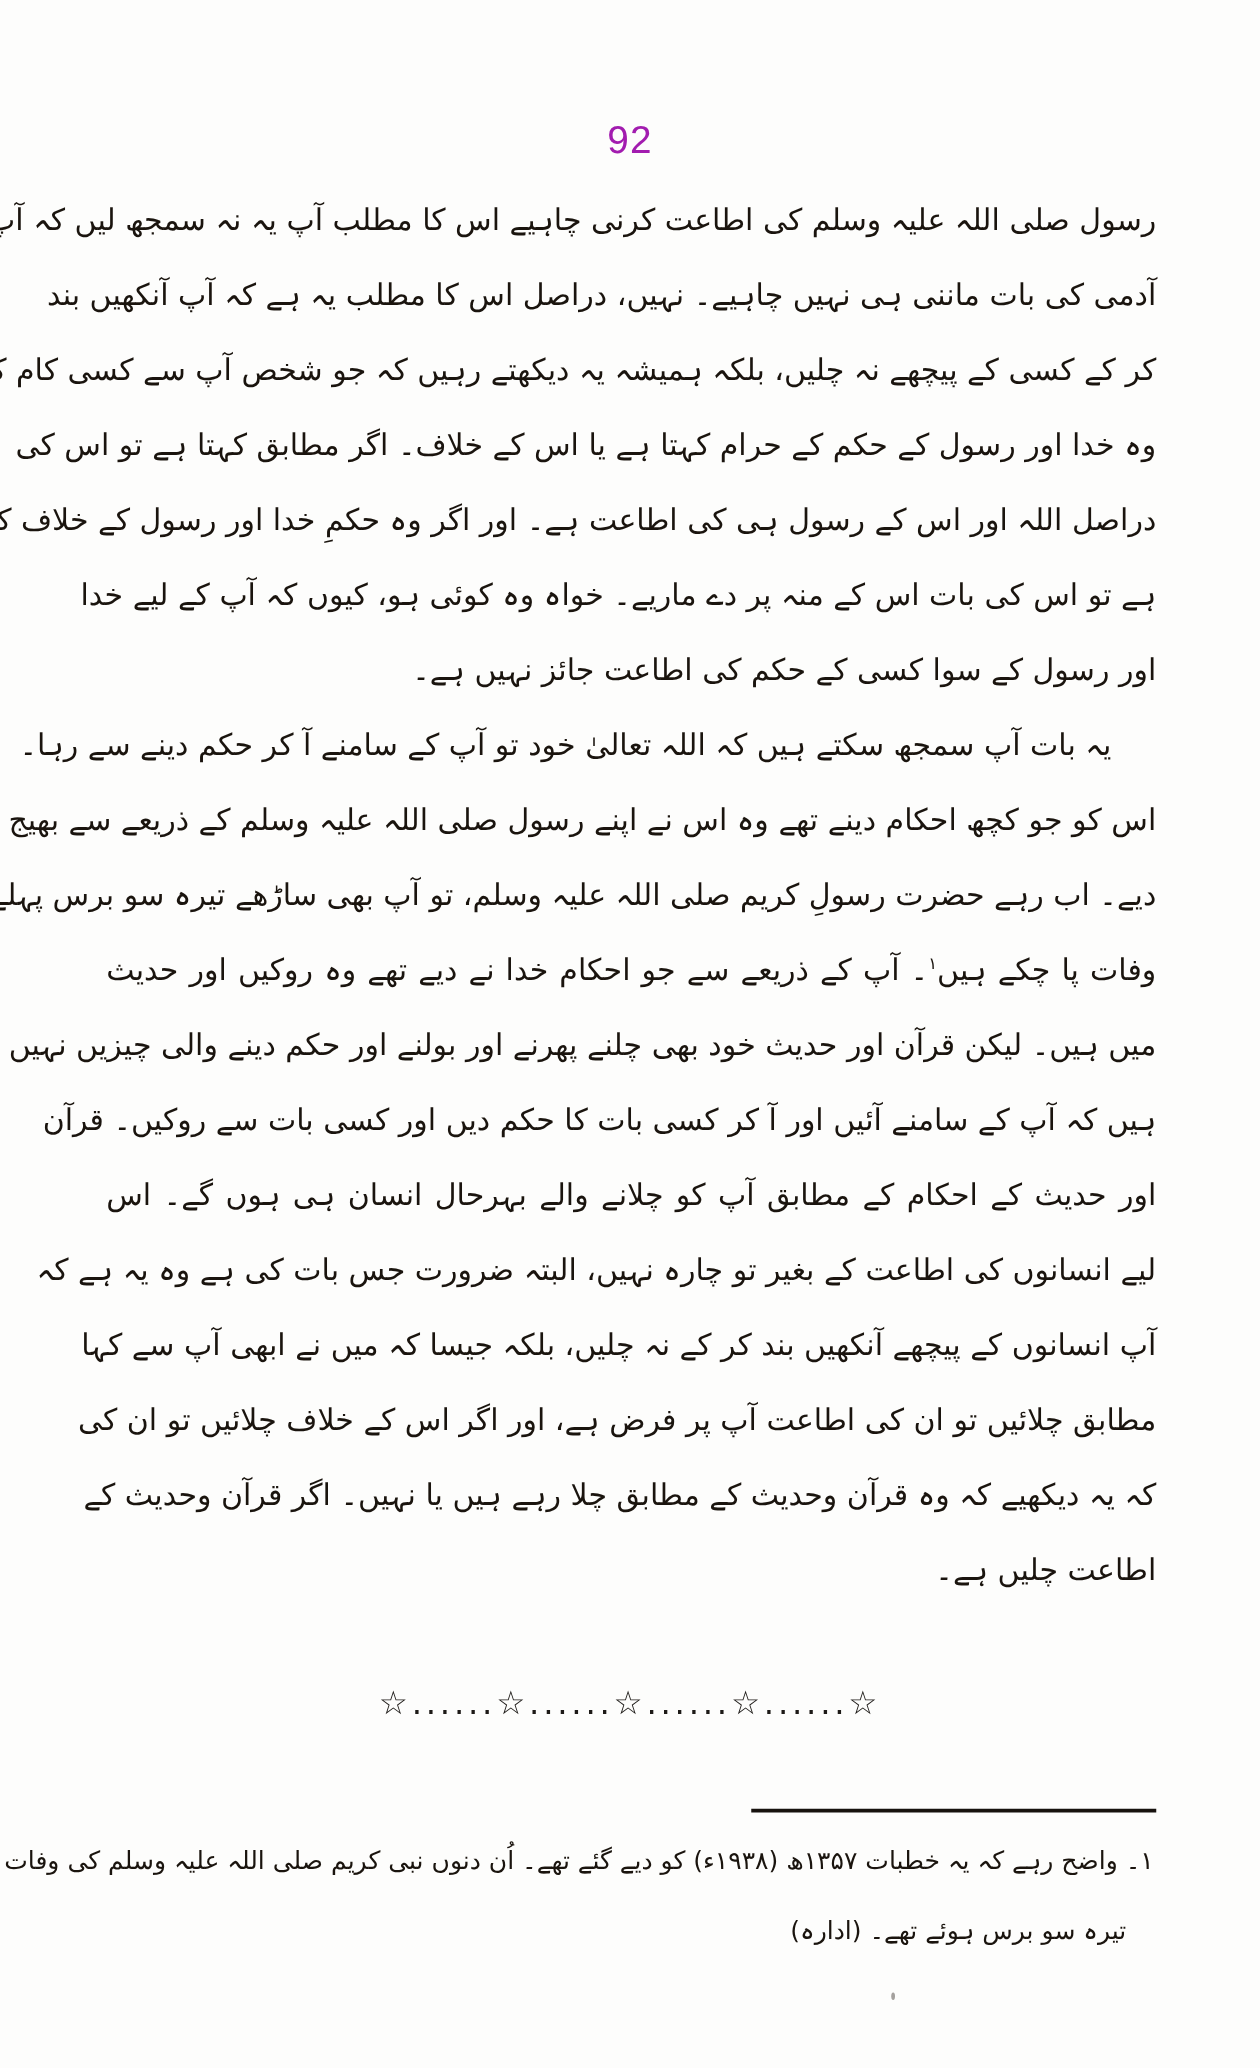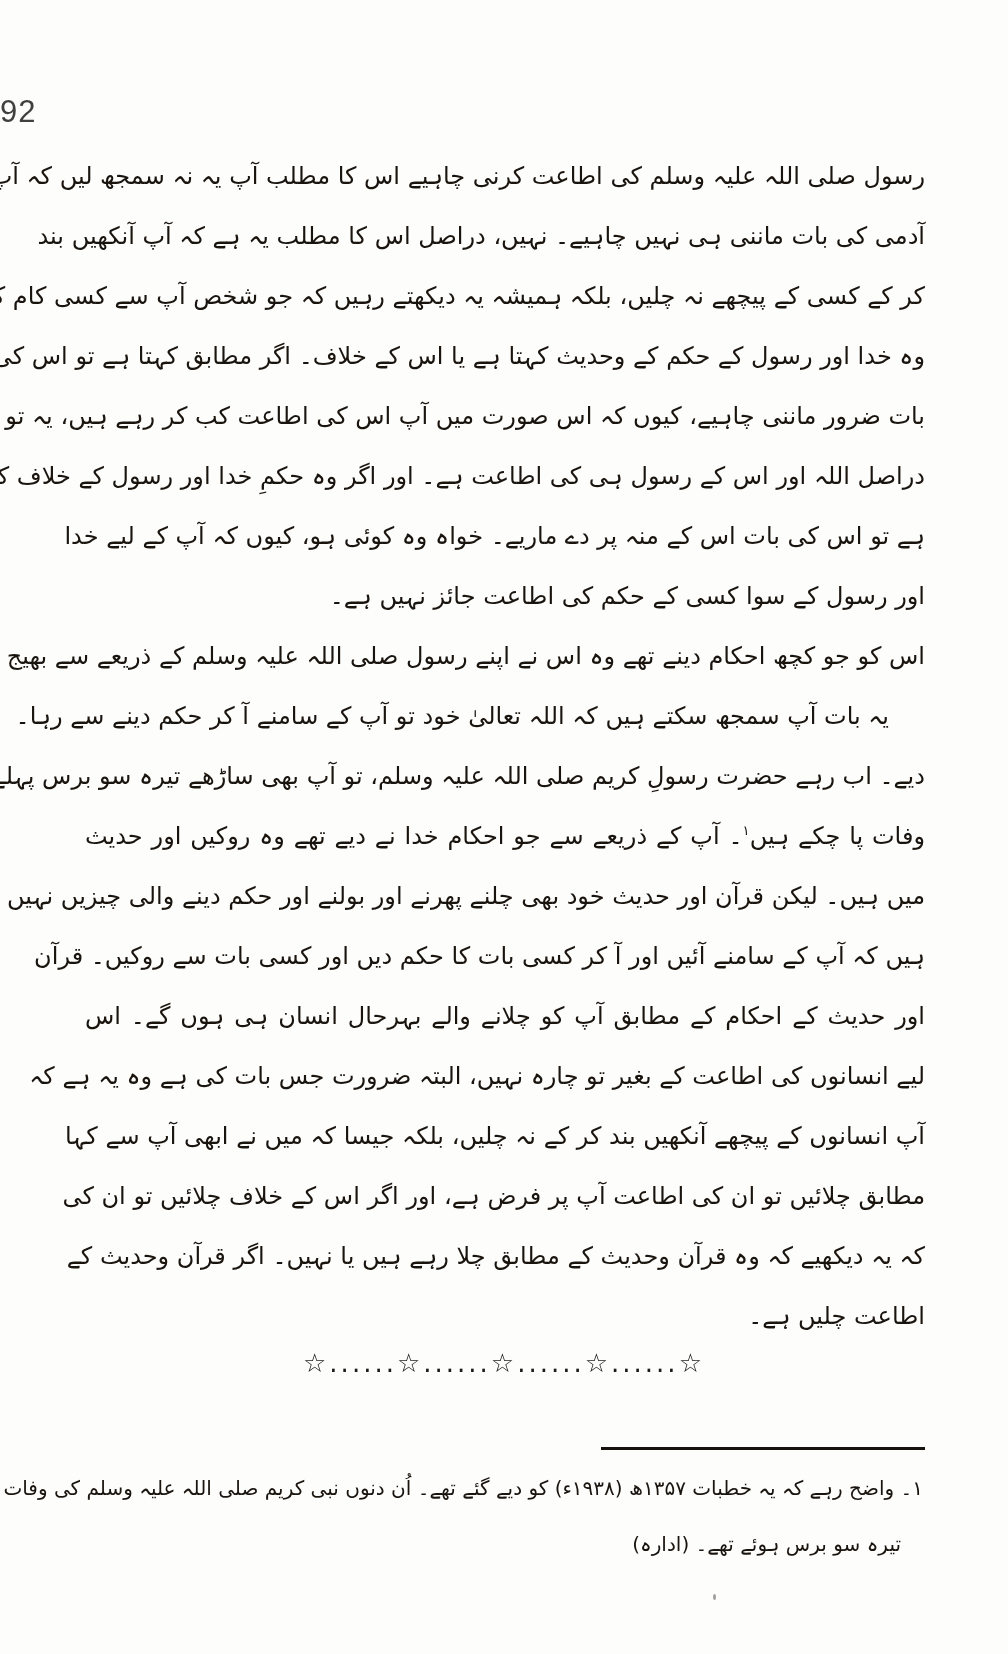--- a/index.html
+++ b/index.html
@@ -13,24 +13,24 @@
   }
   .page {
     position: absolute;
     inset: 0;
   }
   .page-number {
     position: absolute;
     top: 94px;
     left: 0;
     width: 100%;
-    text-align: left;
+    text-align: center;
     font-family: "Liberation Sans", sans-serif;
     font-size: 31px;
-    color: #404040;
+    color: #a21caf;
     letter-spacing: 1px;
   }
   .body-text {
     position: absolute;
     top: 146px;
     right: 83px;
     left: 85px;
     direction: rtl;
     font-size: 24px;
     line-height: 60px;
@@ -111,28 +111,27 @@
 
 <div class="page">
 
   <div class="page-number">92</div>
 
   <div class="body-text">
 
     <div class="line">رسول صلی اللہ علیہ وسلم کی اطاعت کرنی چاہیے اس کا مطلب آپ یہ نہ سمجھ لیں کہ آپ کو کسی</div>
     <div class="line">آدمی کی بات ماننی ہی نہیں چاہیے۔ نہیں، دراصل اس کا مطلب یہ ہے کہ آپ آنکھیں بند</div>
     <div class="line">کر کے کسی کے پیچھے نہ چلیں، بلکہ ہمیشہ یہ دیکھتے رہیں کہ جو شخص آپ سے کسی کام کو کہتا ہے</div>
-    <div class="line">وہ خدا اور رسول کے حکم کے وحدیث کہتا ہے یا اس کے خلاف۔ اگر مطابق کہتا ہے تو اس کی</div>
-    <div class="line">بات ضرور ماننی چاہیے، کیوں کہ اس صورت میں آپ اس کی اطاعت کب کر رہے ہیں، یہ تو</div>
+    <div class="line">وہ خدا اور رسول کے حکم کے حرام کہتا ہے یا اس کے خلاف۔ اگر مطابق کہتا ہے تو اس کی</div>
     <div class="line">دراصل اللہ اور اس کے رسول ہی کی اطاعت ہے۔ اور اگر وہ حکمِ خدا اور رسول کے خلاف کہتا</div>
     <div class="line">ہے تو اس کی بات اس کے منہ پر دے ماریے۔ خواہ وہ کوئی ہو، کیوں کہ آپ کے لیے خدا</div>
     <div class="line para-end">اور رسول کے سوا کسی کے حکم کی اطاعت جائز نہیں ہے۔</div>
 
+    <div class="line para-indent">یہ بات آپ سمجھ سکتے ہیں کہ اللہ تعالیٰ خود تو آپ کے سامنے آ کر حکم دینے سے رہا۔</div>
     <div class="line">اس کو جو کچھ احکام دینے تھے وہ اس نے اپنے رسول صلی اللہ علیہ وسلم کے ذریعے سے بھیج</div>
-    <div class="line para-indent">یہ بات آپ سمجھ سکتے ہیں کہ اللہ تعالیٰ خود تو آپ کے سامنے آ کر حکم دینے سے رہا۔</div>
     <div class="line">دیے۔ اب رہے حضرت رسولِ کریم صلی اللہ علیہ وسلم، تو آپ بھی ساڑھے تیرہ سو برس پہلے</div>
     <div class="line"><span>وفات پا چکے ہیں</span><sup>۱</sup><span>۔ آپ کے ذریعے سے جو احکام خدا نے دیے تھے وہ روکیں اور حدیث</span></div>
     <div class="line">میں ہیں۔ لیکن قرآن اور حدیث خود بھی چلنے پھرنے اور بولنے اور حکم دینے والی چیزیں نہیں</div>
     <div class="line">ہیں کہ آپ کے سامنے آئیں اور آ کر کسی بات کا حکم دیں اور کسی بات سے روکیں۔ قرآن</div>
     <div class="line">اور حدیث کے احکام کے مطابق آپ کو چلانے والے بہرحال انسان ہی ہوں گے۔ اس</div>
     <div class="line">لیے انسانوں کی اطاعت کے بغیر تو چارہ نہیں، البتہ ضرورت جس بات کی ہے وہ یہ ہے کہ</div>
     <div class="line">آپ انسانوں کے پیچھے آنکھیں بند کر کے نہ چلیں، بلکہ جیسا کہ میں نے ابھی آپ سے کہا</div>
     <div class="line">مطابق چلائیں تو ان کی اطاعت آپ پر فرض ہے، اور اگر اس کے خلاف چلائیں تو ان کی</div>
     <div class="line">کہ یہ دیکھیے کہ وہ قرآن وحدیث کے مطابق چلا رہے ہیں یا نہیں۔ اگر قرآن وحدیث کے</div>
     <div class="line para-end">اطاعت چلیں ہے۔</div>

